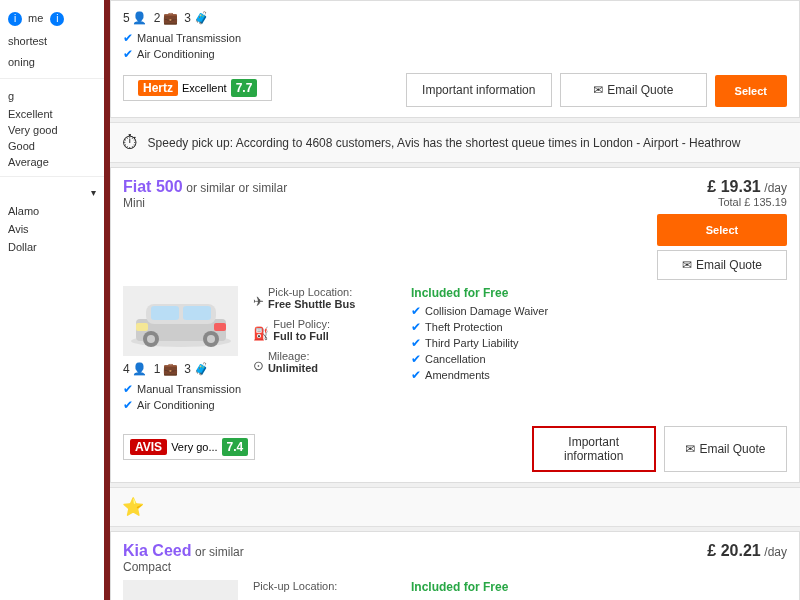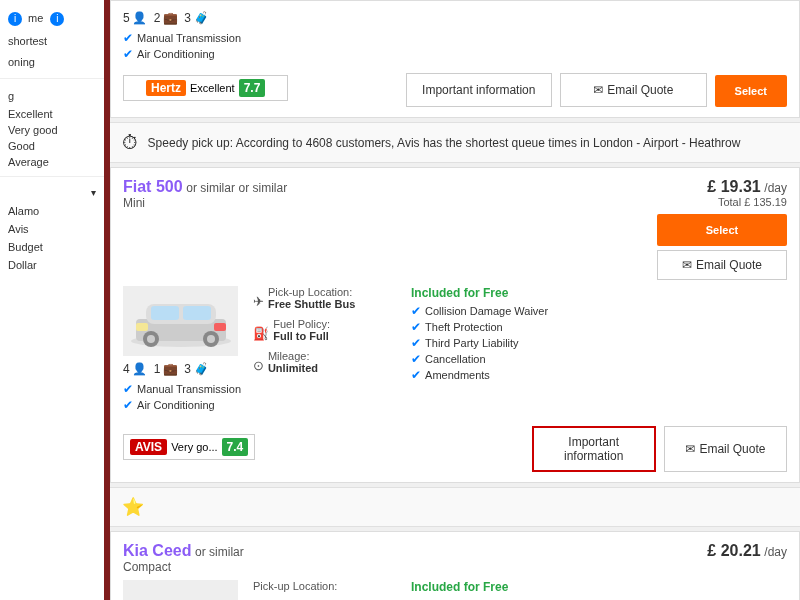--- a/index.html
+++ b/index.html
@@ -38,21 +38,21 @@
 
     .price-section { text-align: right; min-width: 120px; }
     .price-main { font-size: 16px; font-weight: bold; color: #333; }
     .price-day { font-size: 12px; color: #555; }
     .price-total { font-size: 11px; color: #555; }
 
     .select-btn { background: #ff6600; color: #fff; border: none; padding: 10px 20px; font-size: 11px; font-weight: bold; cursor: pointer; width: 100%; margin-top: 6px; border-radius: 2px; }
     .email-btn { background: #fff; color: #333; border: 1px solid #ccc; padding: 7px 12px; font-size: 12px; cursor: pointer; width: 100%; margin-top: 4px; display: flex; align-items: center; justify-content: center; gap: 4px; }
     .info-btn { background: #fff; color: #333; border: 1px solid #ccc; padding: 7px 12px; font-size: 12px; cursor: pointer; width: 100%; margin-top: 4px; }
 
-    .hertz-badge { display: inline-flex; align-items: center; gap: 4px; border: 1px solid #ccc; padding: 3px 22px; font-size: 11px; }
+    .hertz-badge { display: inline-flex; align-items: center; gap: 4px; border: 1px solid #ccc; padding: 3px 14px; font-size: 11px; }
     .hertz-logo { font-weight: bold; color: #ff6600; font-size: 12px; background: #ff6600; color: white; padding: 1px 5px; border-radius: 2px; }
     .rating-badge { background: #28a745; color: #fff; padding: 2px 5px; font-size: 12px; font-weight: bold; border-radius: 2px; }
     .avis-badge { display: inline-flex; align-items: center; gap: 4px; border: 1px solid #ccc; padding: 3px 6px; font-size: 11px; }
     .avis-logo { background: #cc0000; color: #fff; padding: 1px 5px; font-weight: bold; font-size: 12px; border-radius: 2px; }
 
     .pickup-info { font-size: 11px; color: #333; margin-bottom: 6px; }
     .pickup-info .label { color: #555; }
 
     
     .speedy-banner { background: #f9f9f9; border: 1px solid #e0e0e0; border-left: none; border-right: none; padding: 8px 12px; display: flex; align-items: center; gap: 10px; margin-bottom: 4px; }
@@ -106,21 +106,20 @@
     <div class="sidebar-rating"><span>Very good</span></div>
     <div class="sidebar-rating"><span>Good</span></div>
     <div class="sidebar-rating"><span>Average</span></div>
     <hr class="sidebar-divider">
     <div class="sidebar-dropdown-btn">
       <span></span>
       <span class="chevron">▾</span>
     </div>
     <div class="sidebar-brand"><span>Alamo</span></div>
     <div class="sidebar-brand"><span>Avis</span></div>
-    <div class="sidebar-brand"><span>Budget</span></div>
     <div class="sidebar-brand"><span>Dollar</span></div>
   </div>
 
   <div class="main">
 
     <div class="car-card">
       <div class="car-icons-row">
         <span class="car-icon-badge">
           <span>5</span>
           <span>👤</span>

